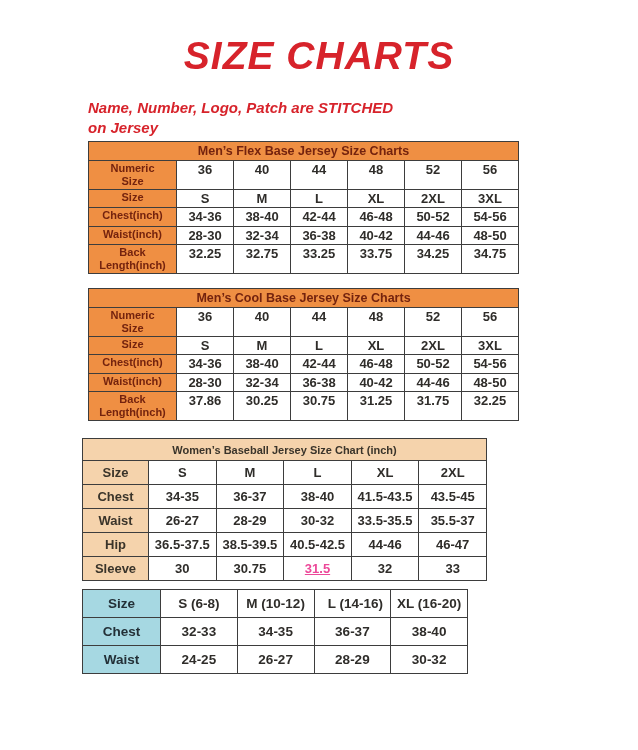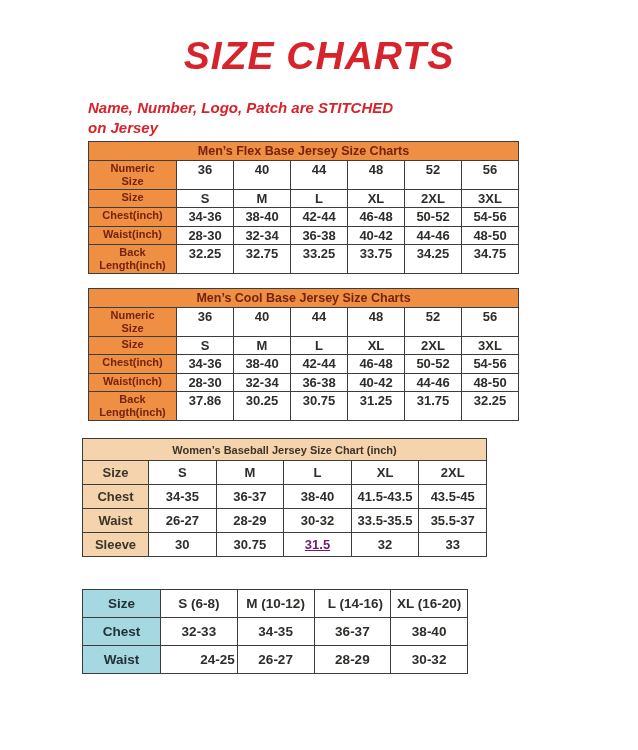--- a/index.html
+++ b/index.html
@@ -227,24 +227,32 @@
           </tr>
           <tr>
             <th class="row-label" style="background: rgb(245, 211, 172); color: rgb(58, 52, 42);">Waist</th>
             <td style="color: rgb(47, 45, 42);">26-27</td>
             <td style="color: rgb(47, 45, 42);">28-29</td>
             <td style="color: rgb(47, 45, 42);">30-32</td>
             <td style="color: rgb(47, 45, 42);">33.5-35.5</td>
             <td style="color: rgb(47, 45, 42);">35.5-37</td>
           </tr>
           <tr>
+            <th class="row-label" style="background: rgb(245, 211, 172); color: rgb(58, 52, 42);">Hip</th>
+            <td style="color: rgb(47, 45, 42);">36.5-37.5</td>
+            <td style="color: rgb(47, 45, 42);">38.5-39.5</td>
+            <td style="color: rgb(47, 45, 42);">40.5-42.5</td>
+            <td style="color: rgb(47, 45, 42);">44-46</td>
+            <td style="color: rgb(47, 45, 42);">46-47</td>
+          </tr>
+          <tr>
             <th class="row-label" style="background: rgb(245, 211, 172); color: rgb(58, 52, 42);">Sleeve</th>
             <td style="color: rgb(47, 45, 42);">30</td>
             <td style="color: rgb(47, 45, 42);">30.75</td>
-            <td style="color: #701a75; text-decoration: underline;">31.5</td>
+            <td style="color: #ec4899; text-decoration: underline;">31.5</td>
             <td style="color: rgb(47, 45, 42);">32</td>
             <td style="color: rgb(47, 45, 42);">33</td>
           </tr>
         </tbody>
       </table>
       <table class="chart-table tbl-3" style="border-color: rgb(61, 61, 61);">
         <colgroup>
           <col class="c-label">
           <col class="c-data">
           <col class="c-data">
@@ -261,21 +269,21 @@
           </tr>
           <tr>
             <th class="row-label" style="background: rgb(166, 216, 226); color: rgb(35, 48, 55);">Chest</th>
             <td style="color: rgb(47, 45, 42);">32-33</td>
             <td style="color: rgb(47, 45, 42);">34-35</td>
             <td style="color: rgb(47, 45, 42);">36-37</td>
             <td style="color: rgb(47, 45, 42);">38-40</td>
           </tr>
           <tr>
             <th class="row-label" style="background: rgb(166, 216, 226); color: rgb(35, 48, 55);">Waist</th>
-            <td style="color: rgb(47, 45, 42); text-align: right;">24-25</td>
+            <td style="color: rgb(47, 45, 42);">24-25</td>
             <td style="color: rgb(47, 45, 42);">26-27</td>
             <td style="color: rgb(47, 45, 42);">28-29</td>
             <td style="color: rgb(47, 45, 42);">30-32</td>
           </tr>
         </tbody>
       </table>
     </div>
 </div>
 
 </body></html>

